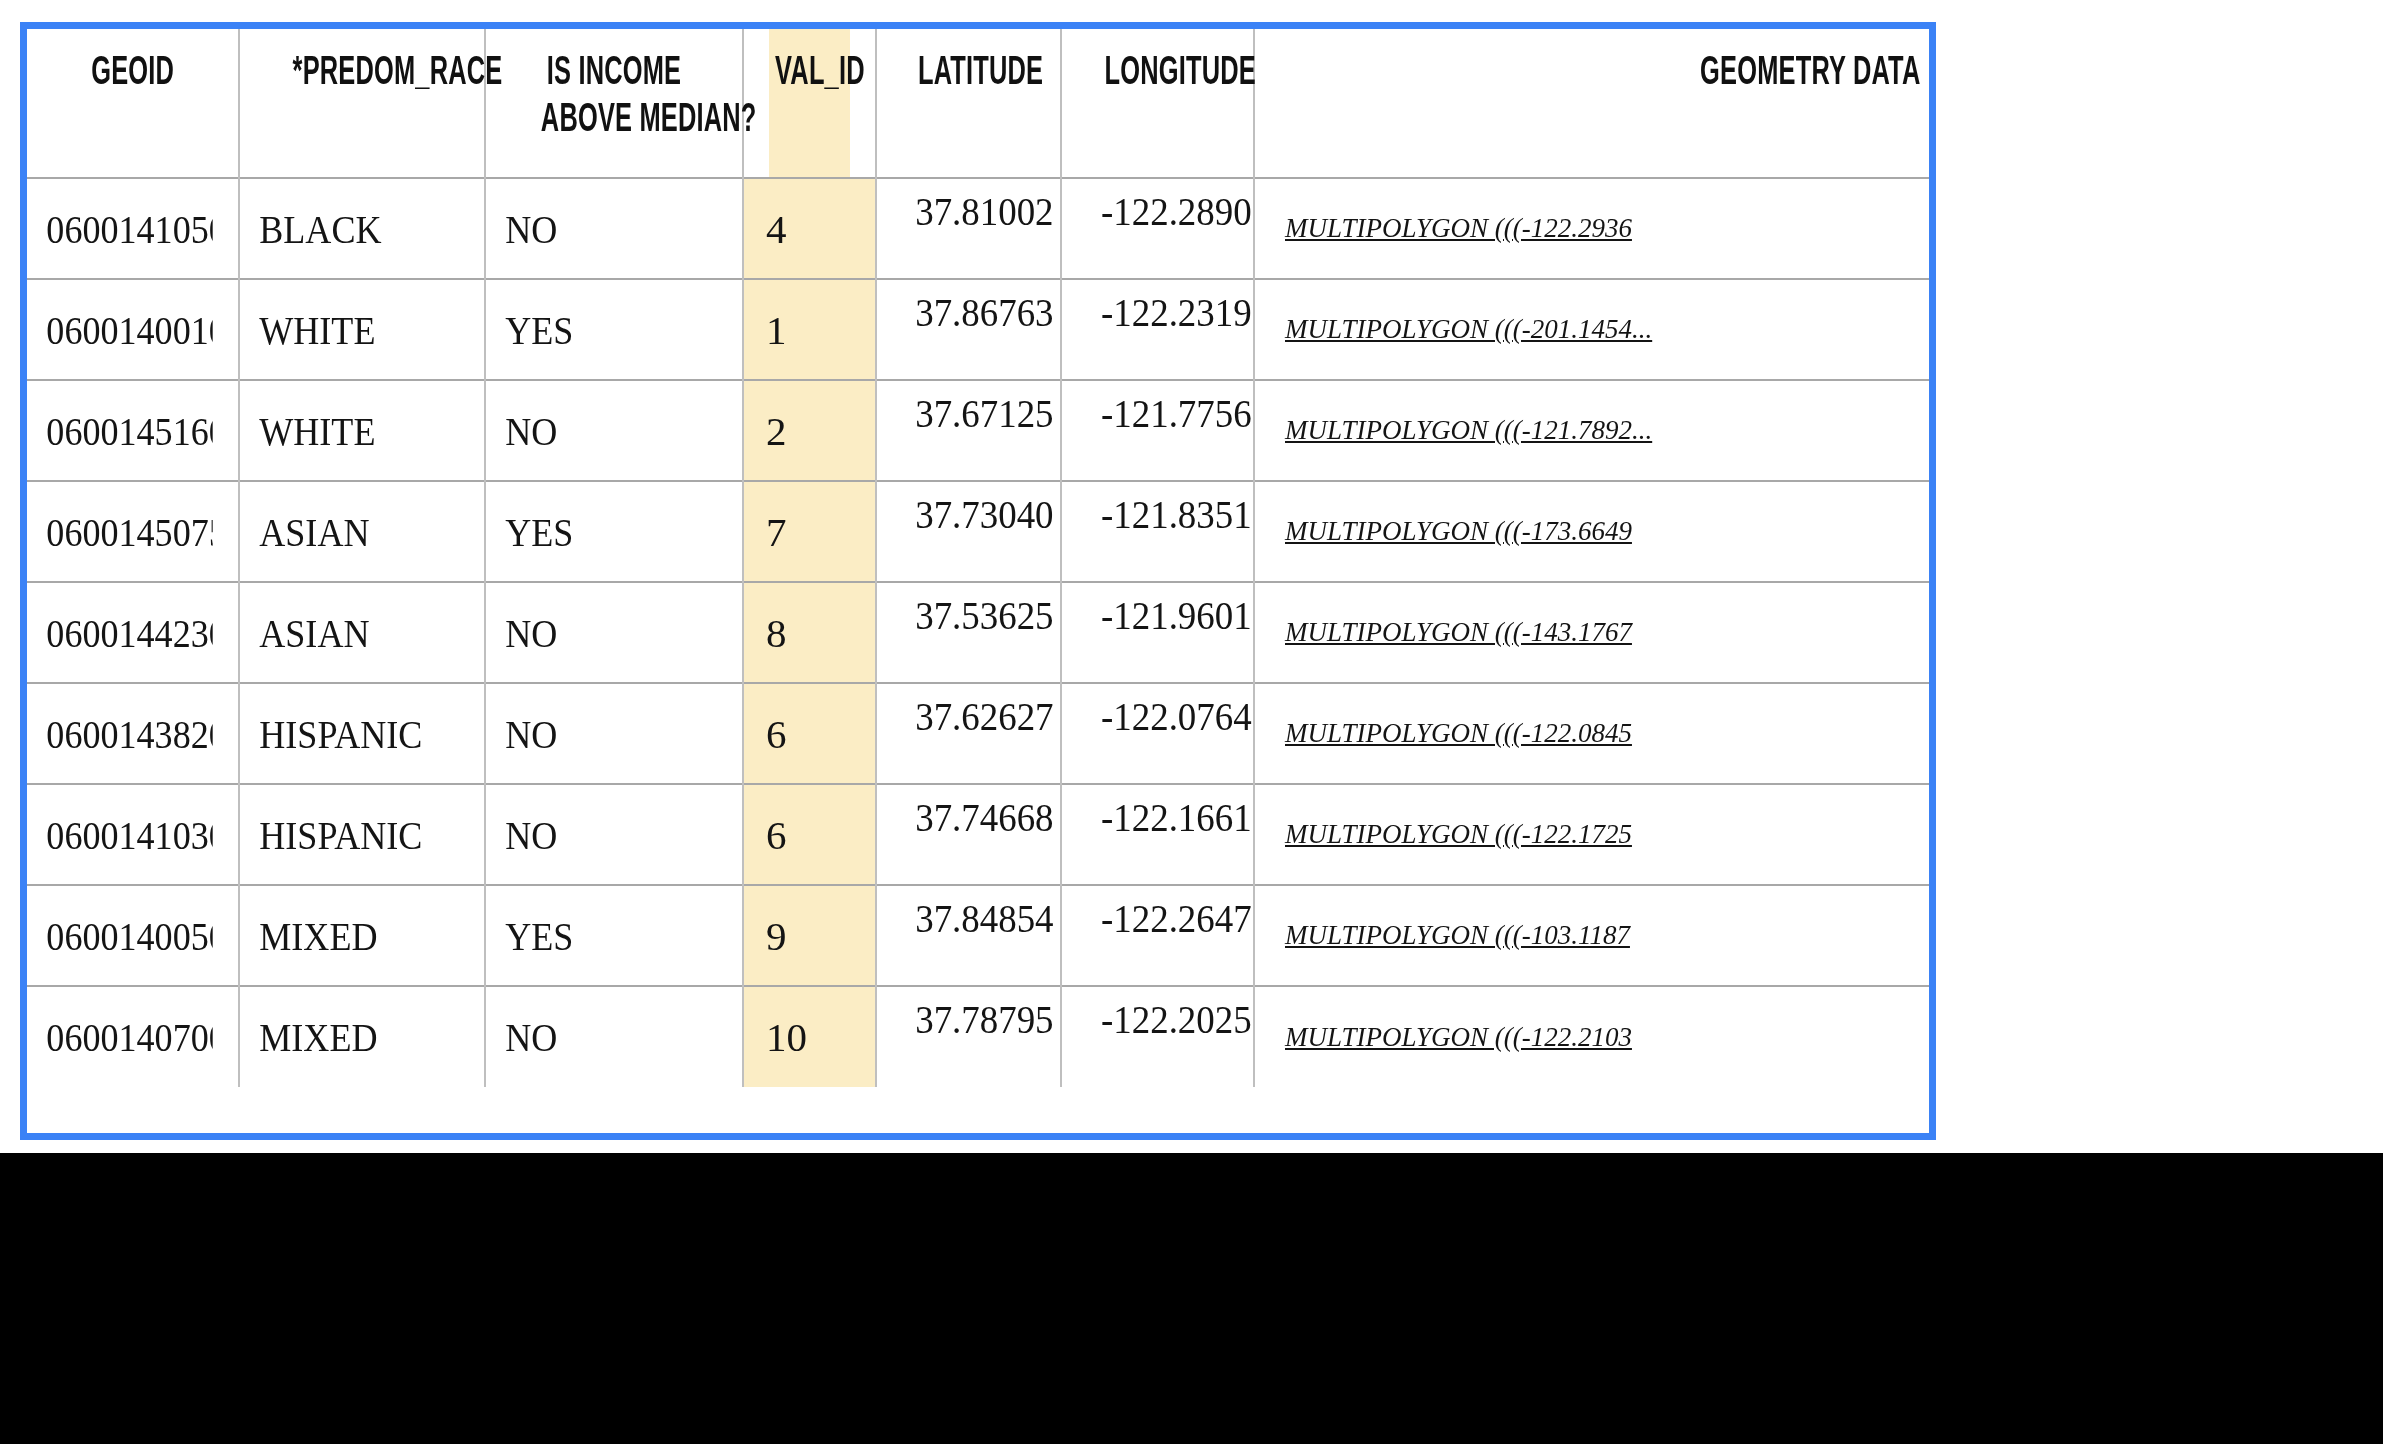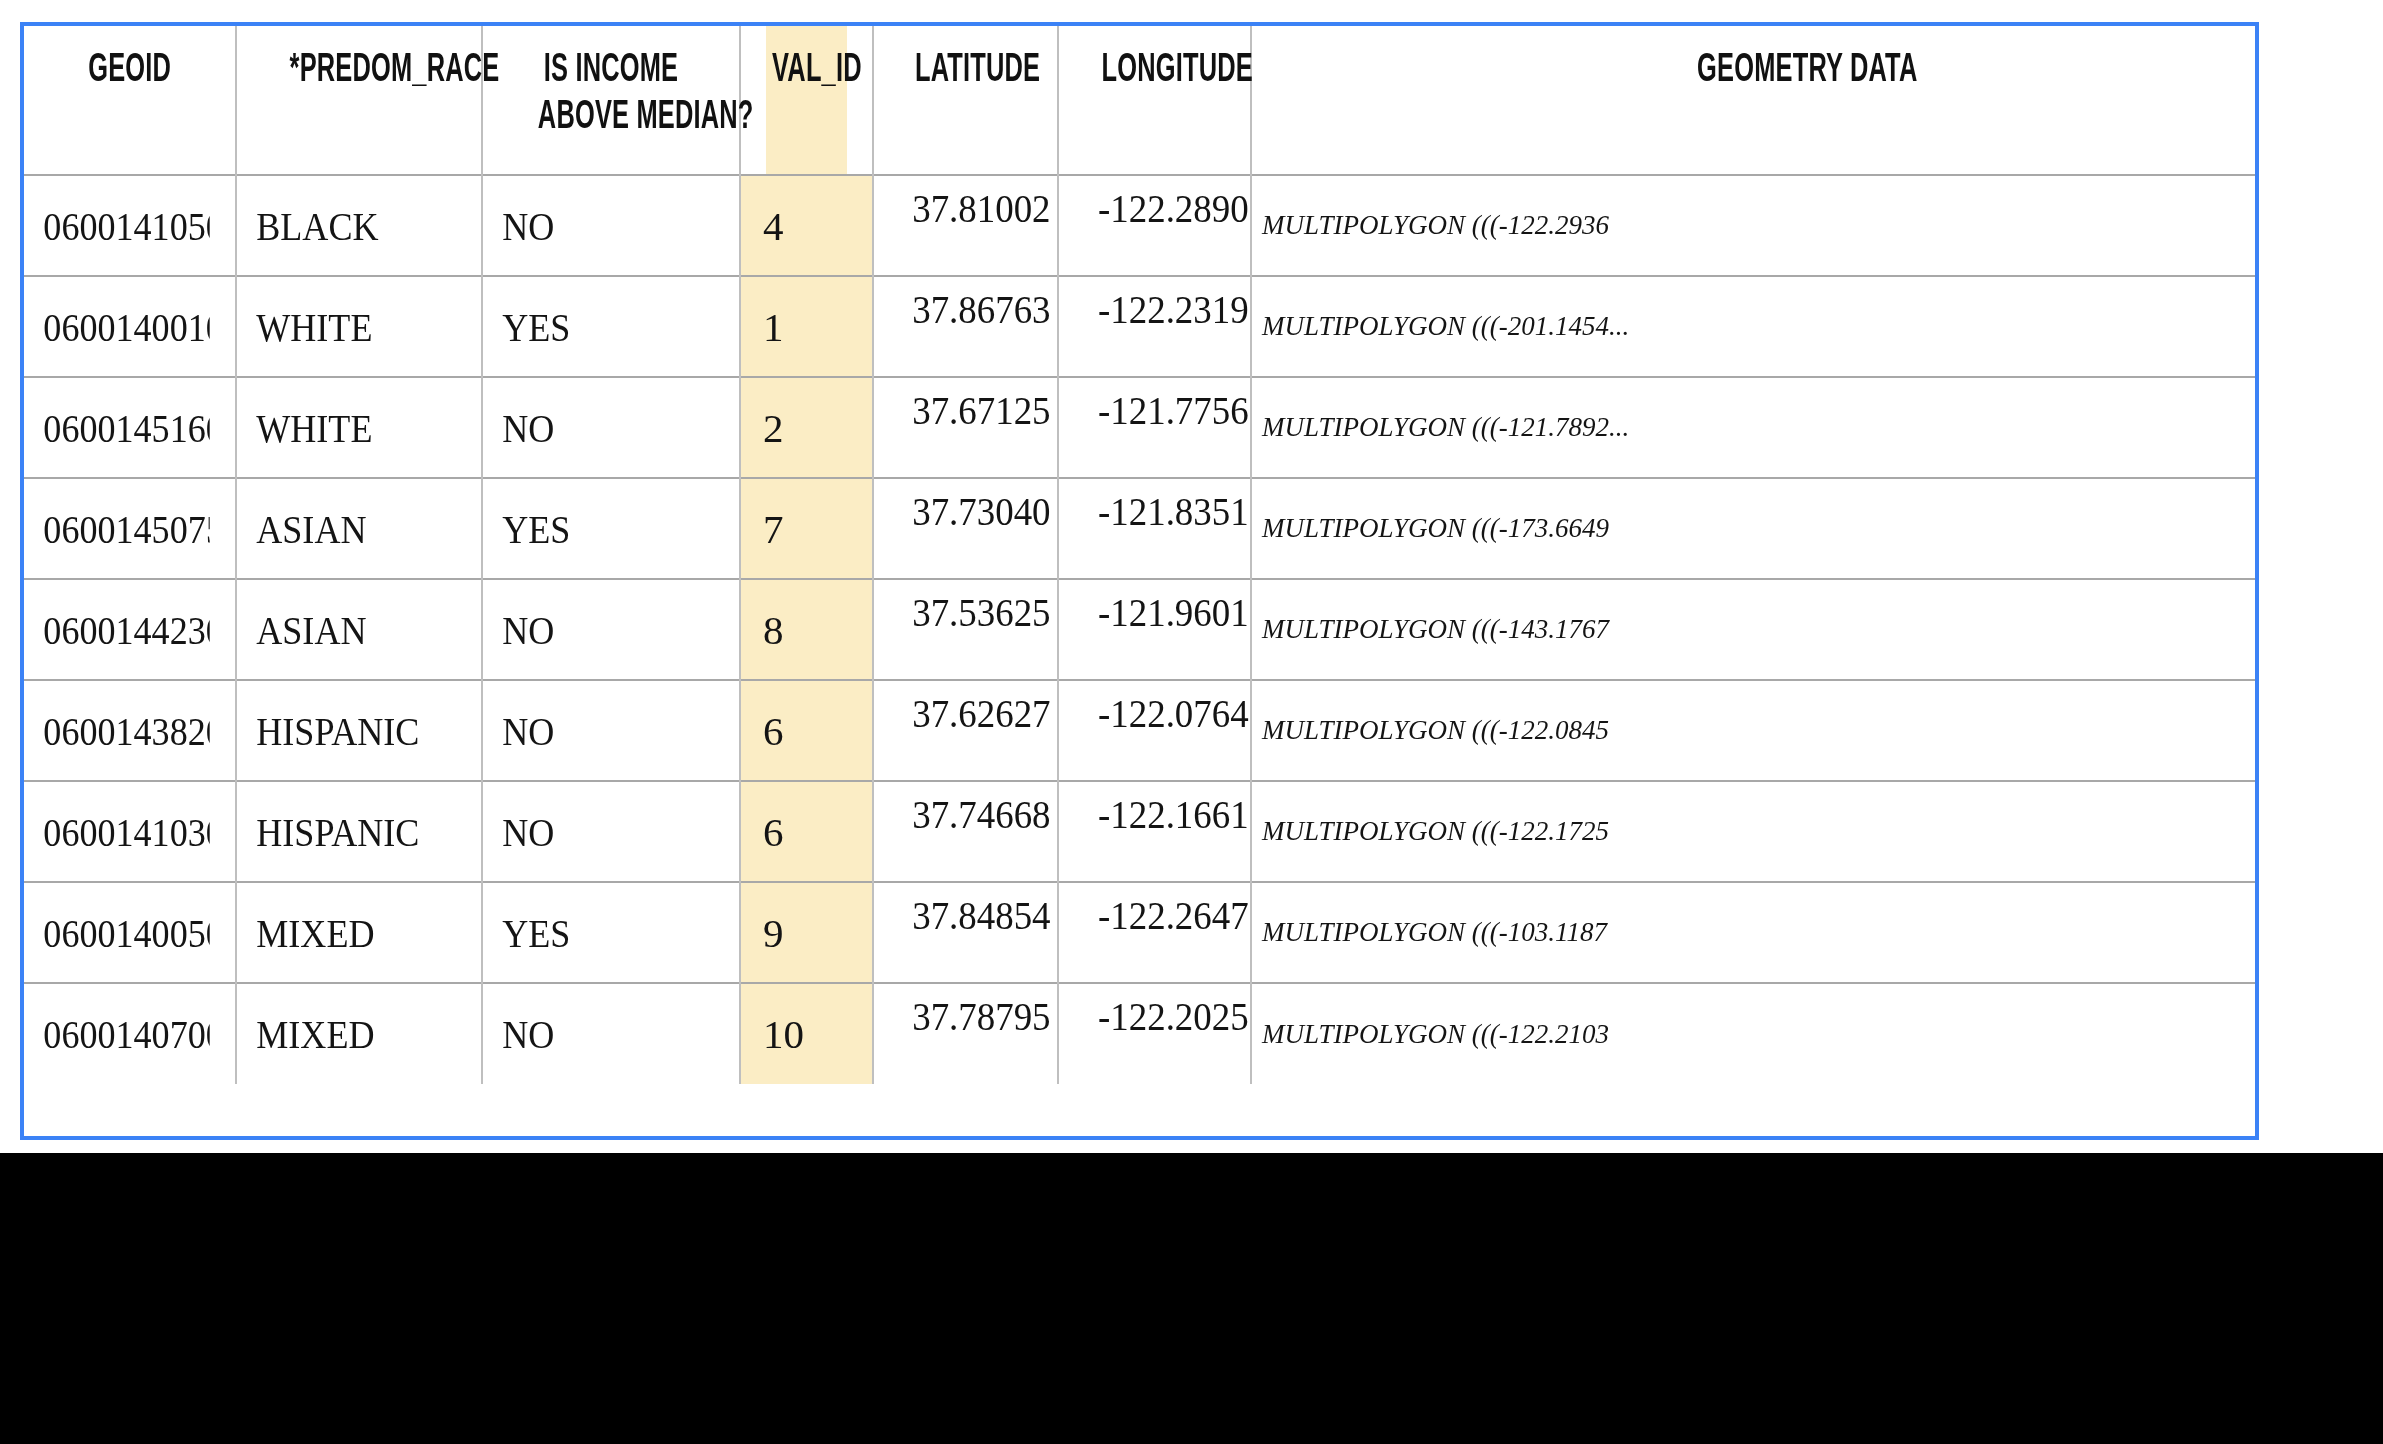--- a/index.html
+++ b/index.html
@@ -23,24 +23,24 @@
     width: 2383px;
     height: 291px;
     background: #000000;
   }
 
   
   #table-wrap {
     position: absolute;
     left: 20px;
     top: 22px;
-    width: 2239px;
+    width: 1916px;
     height: 1118px;
     overflow: hidden;
-    border: 4px solid #3b82f6;
+    border: 7px solid #3b82f6;
     box-sizing: border-box;
     background: #ffffff;
   }
 
   table.data-table {
     border-collapse: collapse;
     table-layout: fixed;
     width: 2339px;
     background: #ffffff;
   }
@@ -94,21 +94,21 @@
   tbody td:last-child { border-right: none; }
 
   td.cell-geoid   { text-align: left; transform: scaleX(0.88); transform-origin: left center; }
   td.cell-race    { text-align: left; transform: scaleX(0.88); transform-origin: left center; }
   td.cell-income  { text-align: left; transform: scaleX(0.88); transform-origin: left center; }
   td.cell-valid   { text-align: left; }
   td.cell-lat,
   td.cell-lon     { text-align: right; vertical-align: top; padding-top: 8px;
                     transform: scaleX(0.9); transform-origin: right top; }
   td.cell-geom    { text-align: left; font-style: italic; font-size: 27px;
-                    padding-left: 10px; vertical-align: middle; }
+                    padding-left: 30px; vertical-align: middle; text-decoration: underline; }
 
   
   .hl { background: #FBEDC5; }
   thead th.hl {
     
     background: #FBEDC5;
   }
 
   
   #valid-ellipsis {

